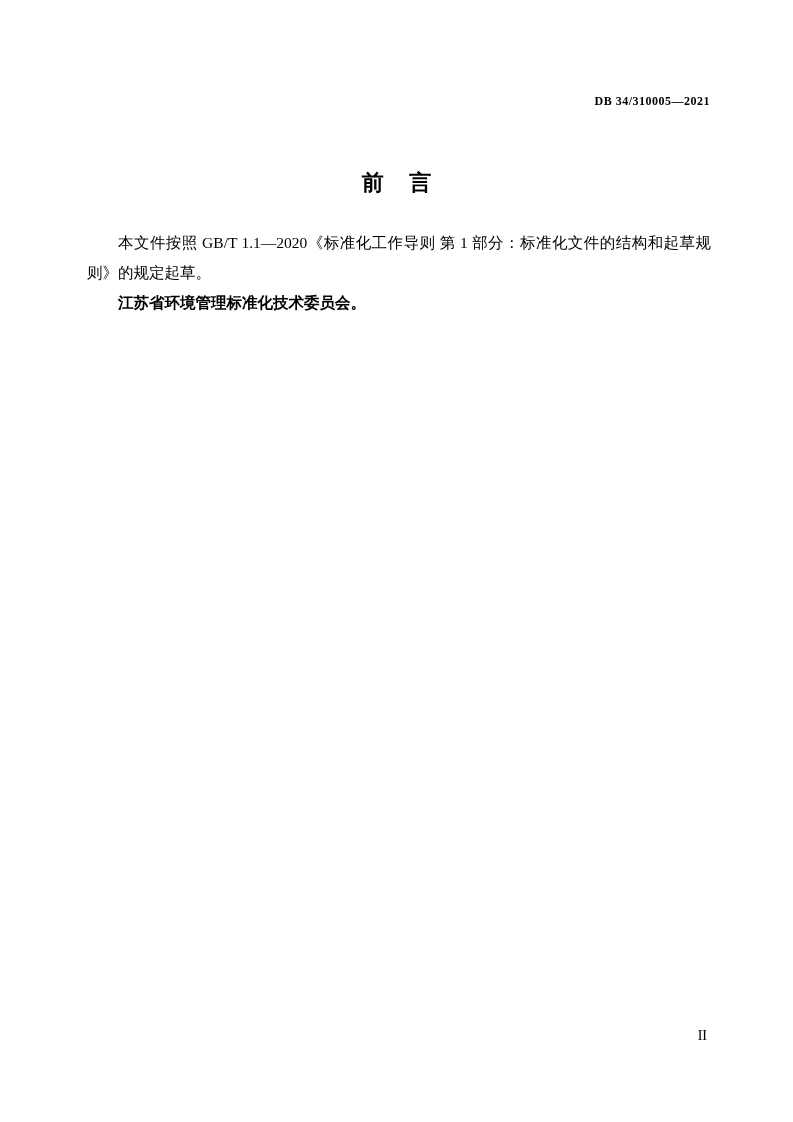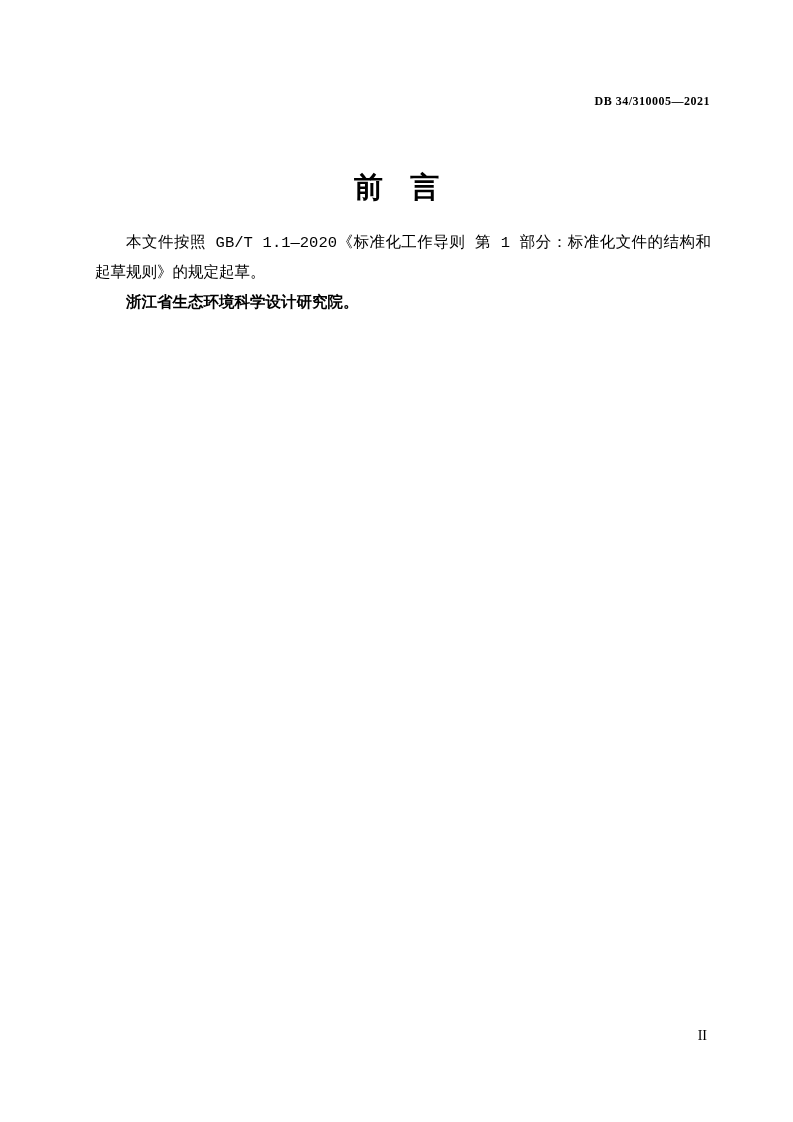--- a/index.html
+++ b/index.html
@@ -33,38 +33,38 @@
     white-space: nowrap;
   }
   .doc-title {
     position: absolute;
     top: 168px;
     left: 0;
     width: 793px;
     text-align: center;
     font-family: "Liberation Serif", "DejaVu Serif", serif;
     font-weight: bold;
-    font-size: 29px;
+    font-size: 22px;
     letter-spacing: 10px;
     text-indent: 10px;
   }
   .body-block {
     position: absolute;
     top: 228px;
     left: 83px;
     width: 628px;
   }
   p.para {
-    margin: 0 0 0 12px;
+    margin: 0 0 0 4px;
     font-size: 15.5px;
     line-height: 30px;
     text-align: justify;
     text-justify: inter-ideograph;
     text-indent: 2em;
-    font-family: Liberation Mono, monospace;
+    font-family: Liberation Serif, serif;
   }
   p.para.bold {
     font-weight: bold;
   }
   .page-number {
     position: absolute;
     bottom: 78px;
     right: 86px;
     font-size: 14px;
     font-family: "Liberation Serif", "DejaVu Serif", serif;
@@ -74,18 +74,18 @@
 <body>
 
 <div class="page">
 
   <div class="header-code">DB 34/310005—2021</div>
 
   <div class="doc-title">前 言</div>
 
   <div class="body-block">
     <p class="para">本文件按照 GB/T 1.1—2020《标准化工作导则 第 1 部分：标准化文件的结构和起草规则》的规定起草。</p>
-    <p class="para bold">浙江省生态环境科学设计研究院。</p>
+    <p class="para bold">江苏省环境管理标准化技术委员会。</p>
   </div>
 
   <div class="page-number">II</div>
 
 </div>
 
 </body></html>

